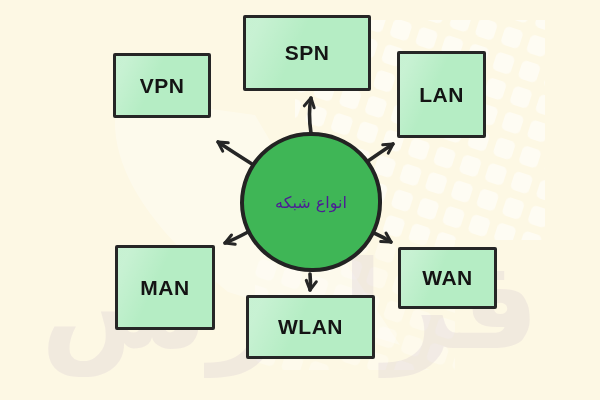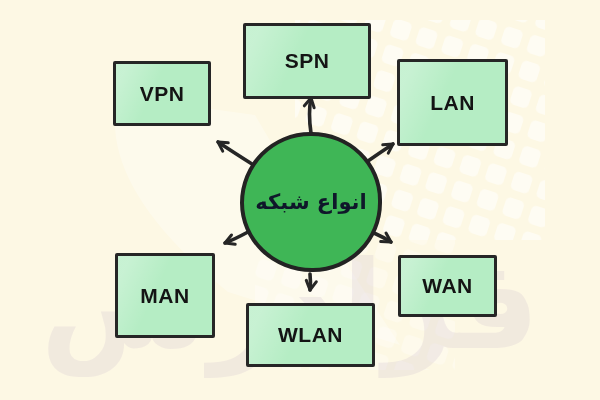--- a/index.html
+++ b/index.html
@@ -20,51 +20,50 @@
   .node {
     position: absolute;
     box-sizing: border-box;
     background: #B5EDC4;
     background-image: linear-gradient(115deg, rgba(255,255,255,0.25) 10%, rgba(255,255,255,0) 42%);
     border: 3px solid #262626;
     border-radius: 2px;
     display: flex;
     align-items: center;
     justify-content: center;
-    margin-top: 8px;
   }
   .node .label {
     font-weight: bold;
     font-size: 21px;
     color: #141414;
     letter-spacing: 0.5px;
     font-family: "Liberation Sans", sans-serif;
   }
   .node-spn  { left: 243px; top: 15px;  width: 128px; height: 76px; }
   .node-vpn  { left: 113px; top: 53px;  width: 98px;  height: 65px; }
-  .node-lan  { left: 397px; top: 51px;  width: 111px; height: 87px; }
+  .node-lan  { left: 397px; top: 51px;  width: 89px; height: 87px; }
   .node-man  { left: 115px; top: 245px; width: 100px; height: 85px; }
   .node-wan  { left: 398px; top: 247px; width: 99px;  height: 62px; }
   .node-wlan { left: 246px; top: 295px; width: 129px; height: 64px; }
   .center-circle {
     position: absolute;
     left: 240px; top: 132px;
     width: 142px; height: 140px;
     box-sizing: border-box;
     background: #3FB656;
     border: 4px solid #232323;
     border-radius: 50% 50% 49% 51% / 51% 49% 50% 50%;
     display: flex;
     align-items: center;
     justify-content: center;
   }
   .center-circle .label {
-    font-weight: bold;
-    font-size: 21px;
-    color: #0f172a;
+    font-weight: normal;
+    font-size: 16px;
+    color: #4c1d95;
     direction: rtl;
     font-family: "DejaVu Sans", sans-serif;
   }
 </style>
 </head>
 <body>
 
 <div class="canvas">
 
   <svg class="layer" width="600" height="400" viewBox="0 0 600 400">

